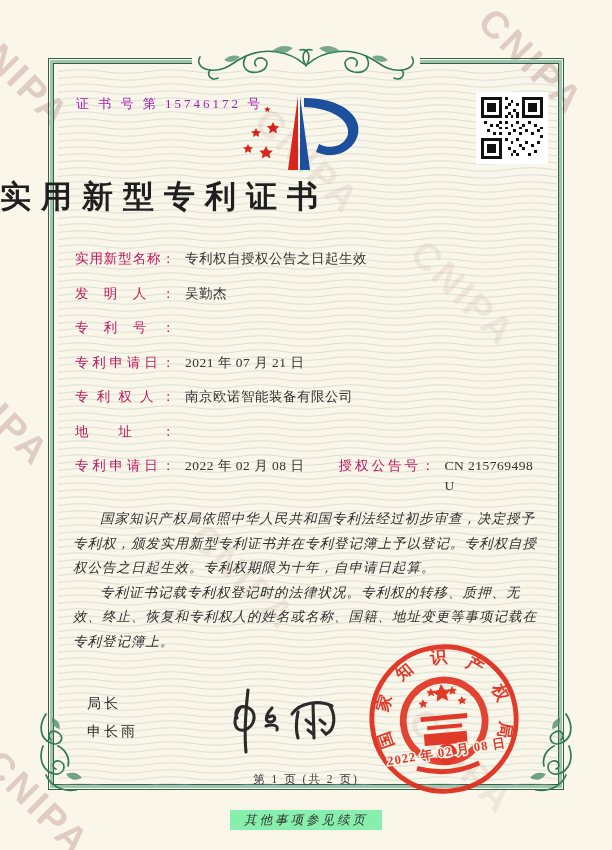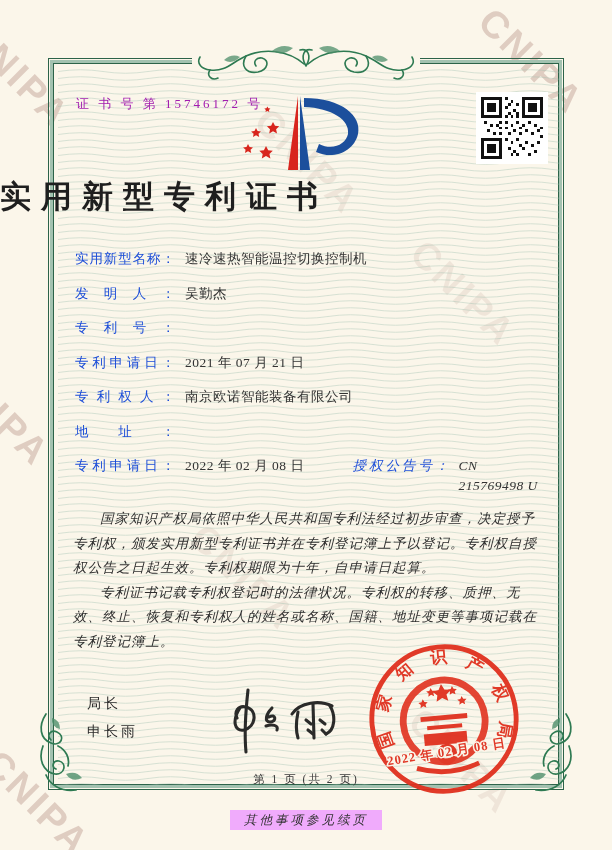--- a/index.html
+++ b/index.html
@@ -27,39 +27,39 @@
   .cert-no { position:absolute; left:76px; top:95px; font-size:13px; letter-spacing:3px; color:#a21caf; }
 
   .logo { position:absolute; left:236px; top:90px; }
   .qr { position:absolute; left:476px; top:92px; width:72px; height:72px; background:#ffffff; padding:5px; }
 
   .title { position:absolute; left:0; top:176px; width:100%; text-align:left;
            font-size:31px; font-weight:bold; letter-spacing:10px; color:#1f1f1f; }
 
   .fields { position:absolute; left:75px; top:249px; width:468px; font-size:13.5px; color:#333; }
   .frow { display:flex; margin-bottom:14.5px; line-height:20px; }
-  .flabel { flex:0 0 100px; text-align:justify; text-align-last:justify; color:#1d4ed8; }
+  .flabel { flex:0 0 100px; text-align:justify; text-align-last:justify; color:#be185d; }
   .fvalue { margin-left:10px; letter-spacing:.5px; flex:1; }
-  .fgroup2 { display:flex; margin-left:48px;font-style:italic; }
+  .fgroup2 { display:flex; margin-left:34px; }
   .fgroup2 .flabel { flex:0 0 96px; }
 
   .body-text { position:absolute; left:73px; top:501px; width:469px;
                font-size:13.5px; line-height:1.82; color:#2e2e2e; font-style:italic;margin-top:6px; }
   .body-text p { text-indent:2em; letter-spacing:1px; }
 
   .sig-labels { position:absolute; left:87px; top:690px; font-size:14px; letter-spacing:3px;
                 color:#2b2b2b; line-height:28px; }
   .sig-svg { position:absolute; left:180px; top:668px; }
 
   .seal { position:absolute; left:366px; top:641px; transform:rotate(-5deg); opacity:.95; }
 
   .page-num { position:absolute; left:0; top:772px; width:100%; text-align:center;
               font-size:11.5px; letter-spacing:2px; color:#3a3a3a; z-index:3; }
   .cont-note { position:absolute; left:0; top:810px; width:100%; text-align:center; z-index:3; }
-  .cont-note span { background:#f0abfc; padding:3px 14px; font-size:12.5px; letter-spacing:3px;
+  .cont-note span { background:#86efac; padding:3px 14px; font-size:12.5px; letter-spacing:3px;
                     color:#333; font-style:italic; }
 
   .orn-top { position:absolute; left:176px; top:36px; z-index:3; }
   .orn-corner { position:absolute; z-index:3; }
   .orn-bl { left:36px; top:712px; }
   .orn-br { right:36px; top:712px; transform:scaleX(-1); }
 </style>
 </head>
 <body>
 
@@ -165,21 +165,21 @@
           <rect x="2" y="16" width="3" height="3"></rect>
         <path d="M8 0h1v1H8zM10 1h1v1h-1zM9 2h1v1H9zM12 2h1v1h-1zM8 3h1v1H8zM11 4h1v1h-1zM9 5h1v1H9zM12 5h1v1h-1zM8 6h1v1H8zM10 6h1v1h-1zM12 6h1v1h-1zM6 8h1v1H6zM6 10h1v1H6zM6 12h1v1H6zM1 8h1v1H1zM3 9h1v1H3zM2 11h1v1H2zM4 12h1v1H4zM5 9h1v1H5zM8 8h1v1H8zM10 9h1v1h-1zM12 8h1v1h-1zM14 9h1v1h-1zM16 8h1v1h-1zM18 9h1v1h-1zM19 11h1v1h-1zM17 12h1v1h-1zM15 11h1v1h-1zM13 12h1v1h-1zM11 11h1v1h-1zM9 12h1v1H9zM13 10h1v1h-1zM20 10h1v1h-1zM20 13h1v1h-1zM8 14h1v1H8zM10 15h1v1h-1zM12 14h1v1h-1zM9 17h1v1H9zM11 18h1v1h-1zM13 16h1v1h-1zM15 15h1v1h-1zM17 16h1v1h-1zM19 15h1v1h-1zM18 18h1v1h-1zM16 19h1v1h-1zM14 17h1v1h-1zM12 19h1v1h-1zM10 19h1v1h-1zM8 10h1v1H8z"></path>
       </g>
     </svg>
 
     <div class="title">实用新型专利证书</div>
 
     <div class="fields">
       <div class="frow">
         <span class="flabel">实用新型名称：</span>
-        <span class="fvalue">速冷速热智能温控切换控制机</span>
+        <span class="fvalue">专利权自授权公告之日起生效</span>
       </div>
       <div class="frow">
         <span class="flabel">发明人：</span>
         <span class="fvalue">吴勤杰</span>
       </div>
       <div class="frow">
         <span class="flabel">专利号：</span>
       </div>
       <div class="frow">
         <span class="flabel">专利申请日：</span>

